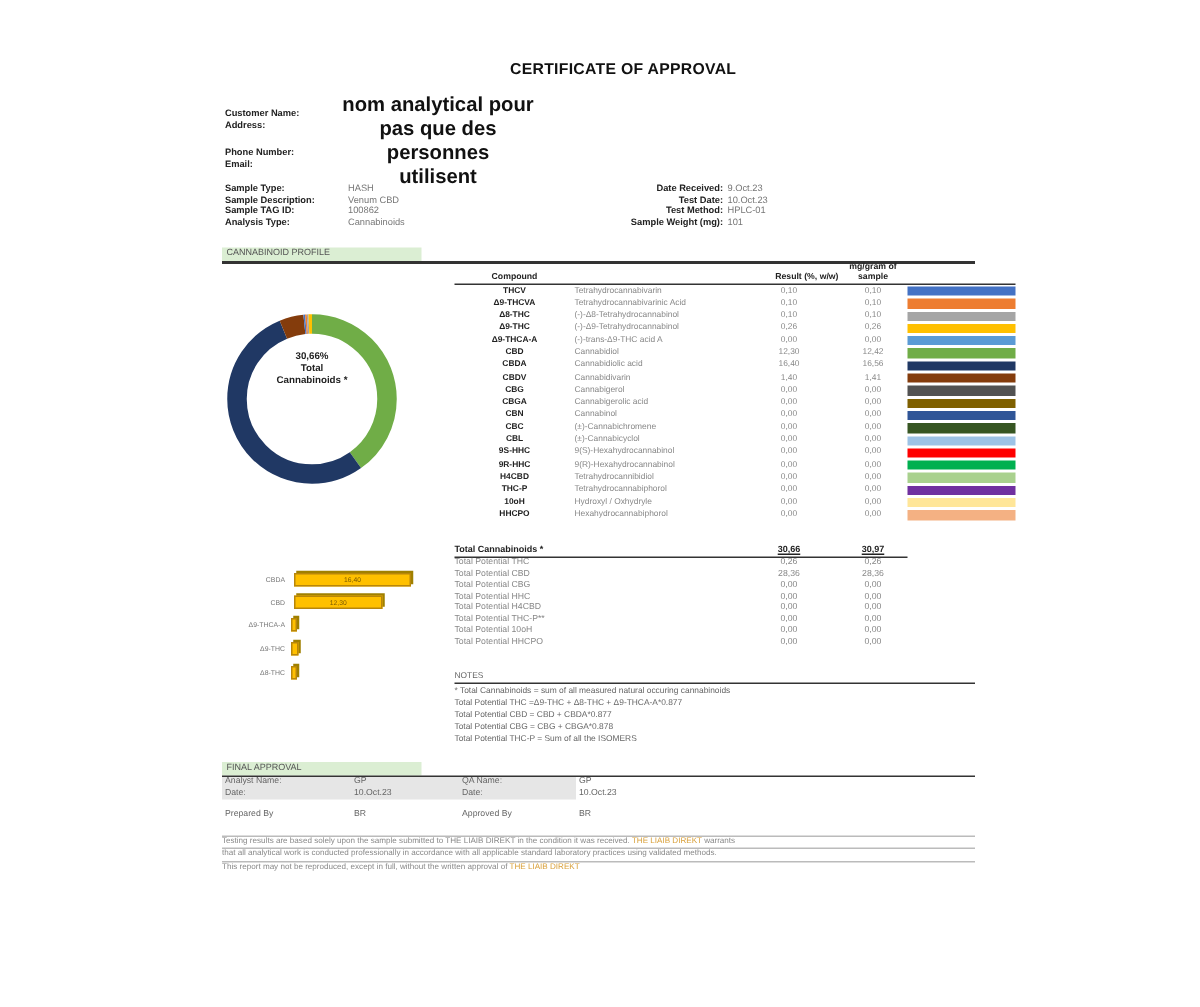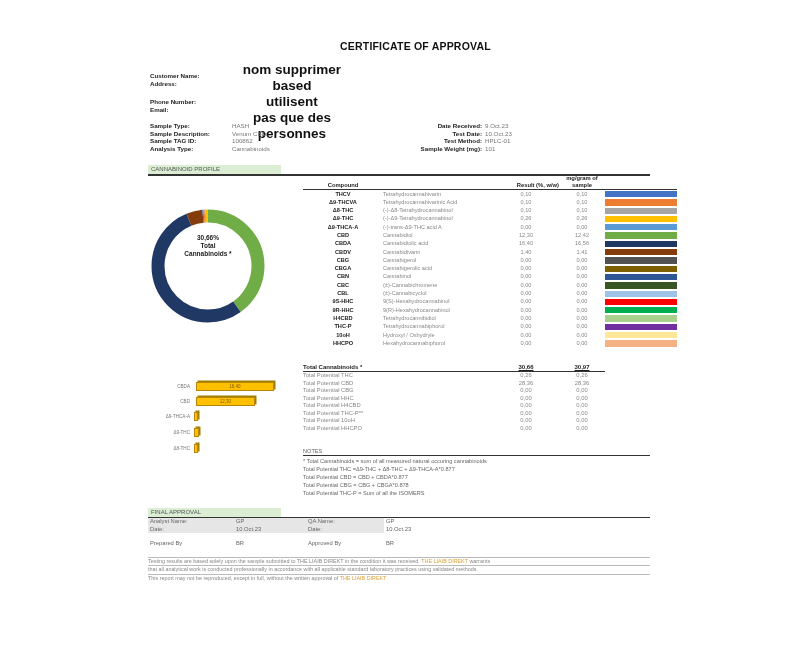--- a/index.html
+++ b/index.html
@@ -33,23 +33,23 @@
 <body>
 
 <div class="abs title">CERTIFICATE OF APPROVAL</div>
 
 <div class="abs lbl" style="left:150px; top:72px;">Customer Name:</div>
 <div class="abs lbl" style="left:150px; top:80px;">Address:</div>
 <div class="abs lbl" style="left:150px; top:98px;">Phone Number:</div>
 <div class="abs lbl" style="left:150px; top:106px;">Email:</div>
 
 <div class="abs redact">
-  <div>nom supprimer based</div>
+  <div>nom analytical pour</div>
+  <div>pas que des personnes</div>
   <div>utilisent</div>
-  <div>pas que des personnes</div>
 </div>
 
 <div class="abs" style="left:150px; top:122px;">
   <div style="display:flex;">
       <div class="lbl" style="width:82px;">Sample Type:</div>
       <div class="val">HASH</div>
     </div>
   <div style="display:flex;">
       <div class="lbl" style="width:82px;">Sample Description:</div>
       <div class="val">Venum CBD</div>

